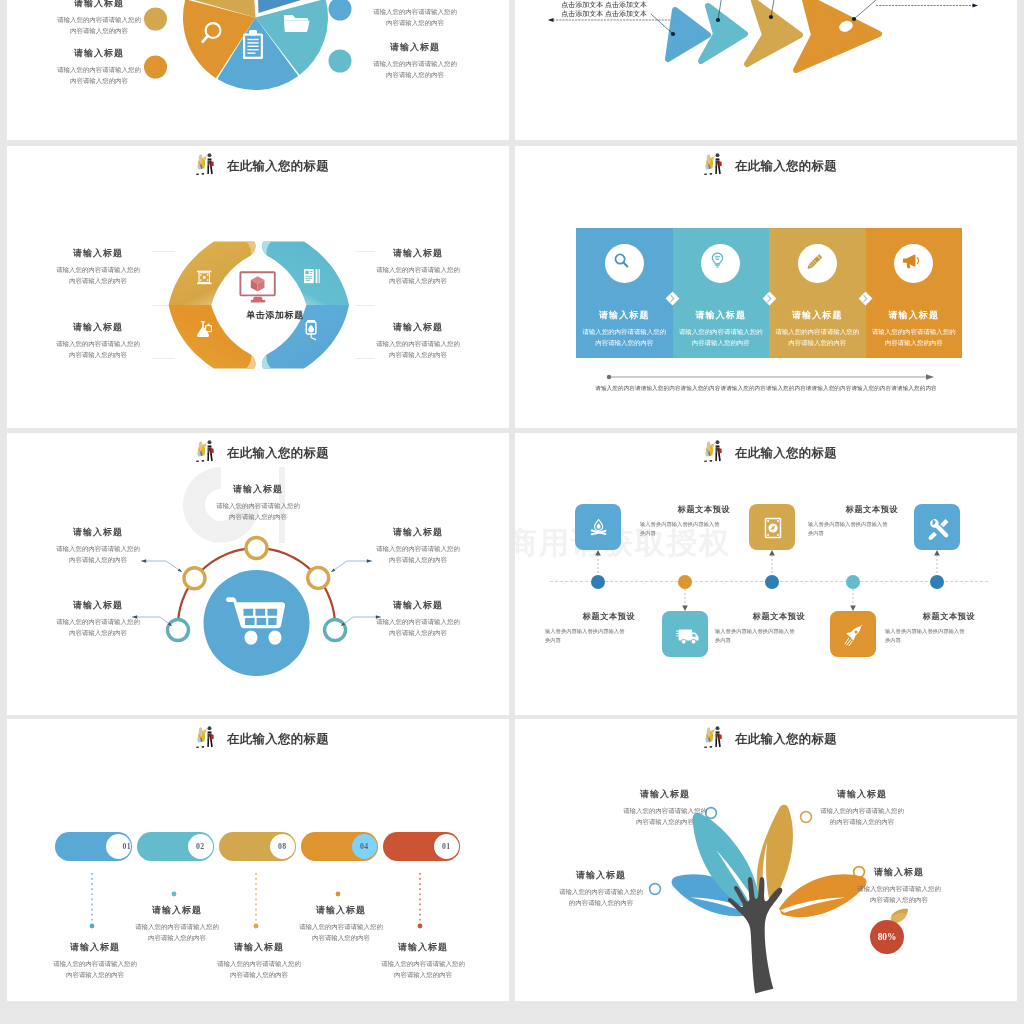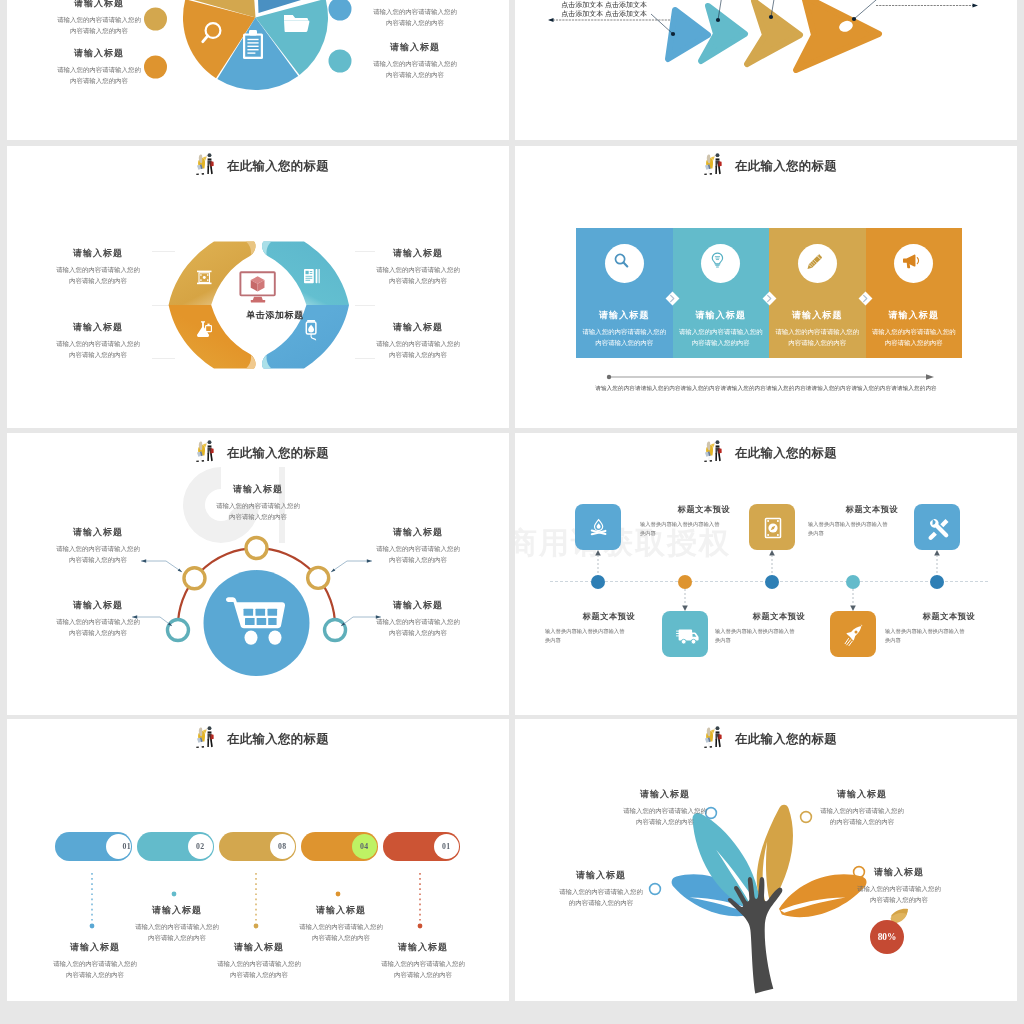--- a/index.html
+++ b/index.html
@@ -616,21 +616,21 @@
     </div>
 <div class="abs" style="left: 130px; top: 113px; width: 77px; height: 28.5px; border-radius: 14.25px; background: rgb(99, 187, 203);"></div>
 <div class="abs" style="left:180.5px;top:114.5px;width:25.5px;height:25.5px;border-radius:50%;background:#fff;display:flex;align-items:center;justify-content:center;">
        <span style="font-size:7.8px;font-weight:700;letter-spacing:0.3px;color:#5d6570;">02</span>
     </div>
 <div class="abs" style="left: 212px; top: 113px; width: 77px; height: 28.5px; border-radius: 14.25px; background: rgb(211, 167, 78);"></div>
 <div class="abs" style="left:262.5px;top:114.5px;width:25.5px;height:25.5px;border-radius:50%;background:#fff;display:flex;align-items:center;justify-content:center;">
        <span style="font-size:7.8px;font-weight:700;letter-spacing:0.3px;color:#5d6570;">08</span>
     </div>
 <div class="abs" style="left: 294px; top: 113px; width: 77px; height: 28.5px; border-radius: 14.25px; background: rgb(222, 148, 47);"></div>
-<div class="abs" style="left:344.5px;top:114.5px;width:25.5px;height:25.5px;border-radius:50%;background:#bef264;display:flex;align-items:center;justify-content:center;">
+<div class="abs" style="left:344.5px;top:114.5px;width:25.5px;height:25.5px;border-radius:50%;background:#7dd3fc;display:flex;align-items:center;justify-content:center;">
        <span style="font-size:7.8px;font-weight:700;letter-spacing:0.3px;color:#5d6570;">04</span>
     </div>
 <div class="abs" style="left: 376px; top: 113px; width: 77px; height: 28.5px; border-radius: 14.25px; background: rgb(204, 84, 52);"></div>
 <div class="abs" style="left:426.5px;top:114.5px;width:25.5px;height:25.5px;border-radius:50%;background:#fff;display:flex;align-items:center;justify-content:center;">
        <span style="font-size:7.8px;font-weight:700;letter-spacing:0.3px;color:#5d6570;">01</span>
     </div>
 <svg class="abs" style="left:81.0px;top:154px" width="8" height="62" viewBox="0 0 8 62">
       <path d="M4 0 V48" stroke-width="1.3" stroke-dasharray="1.7 3.4" fill="none" stroke="#5AA8D4"></path>
       <circle cx="4" cy="53" r="2.4" fill="#5AA8D4"></circle>
     </svg>

